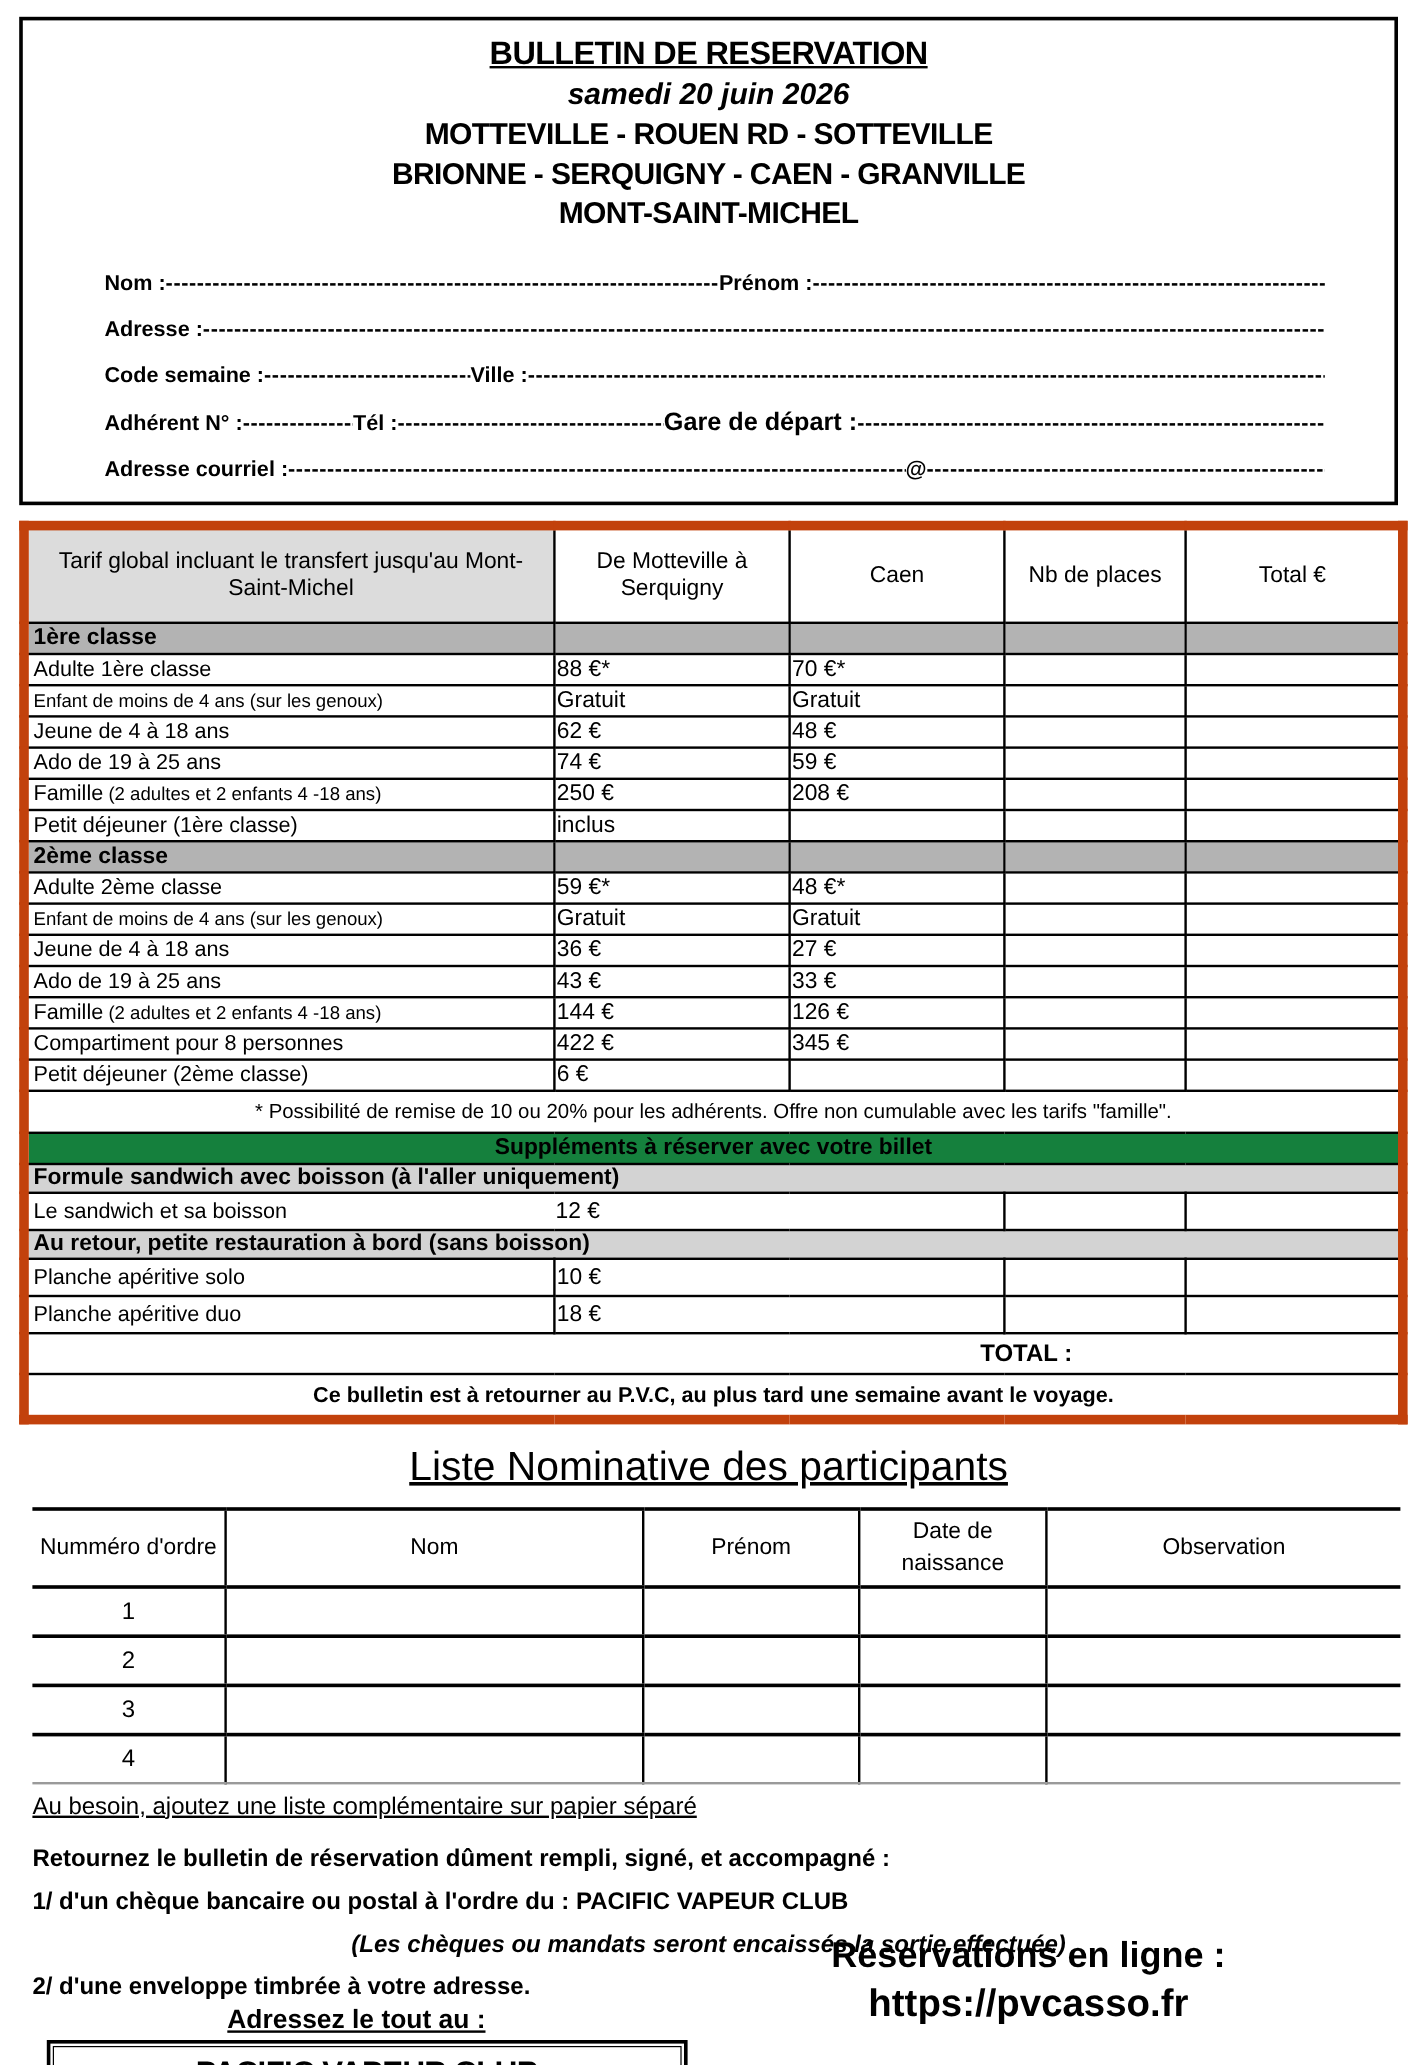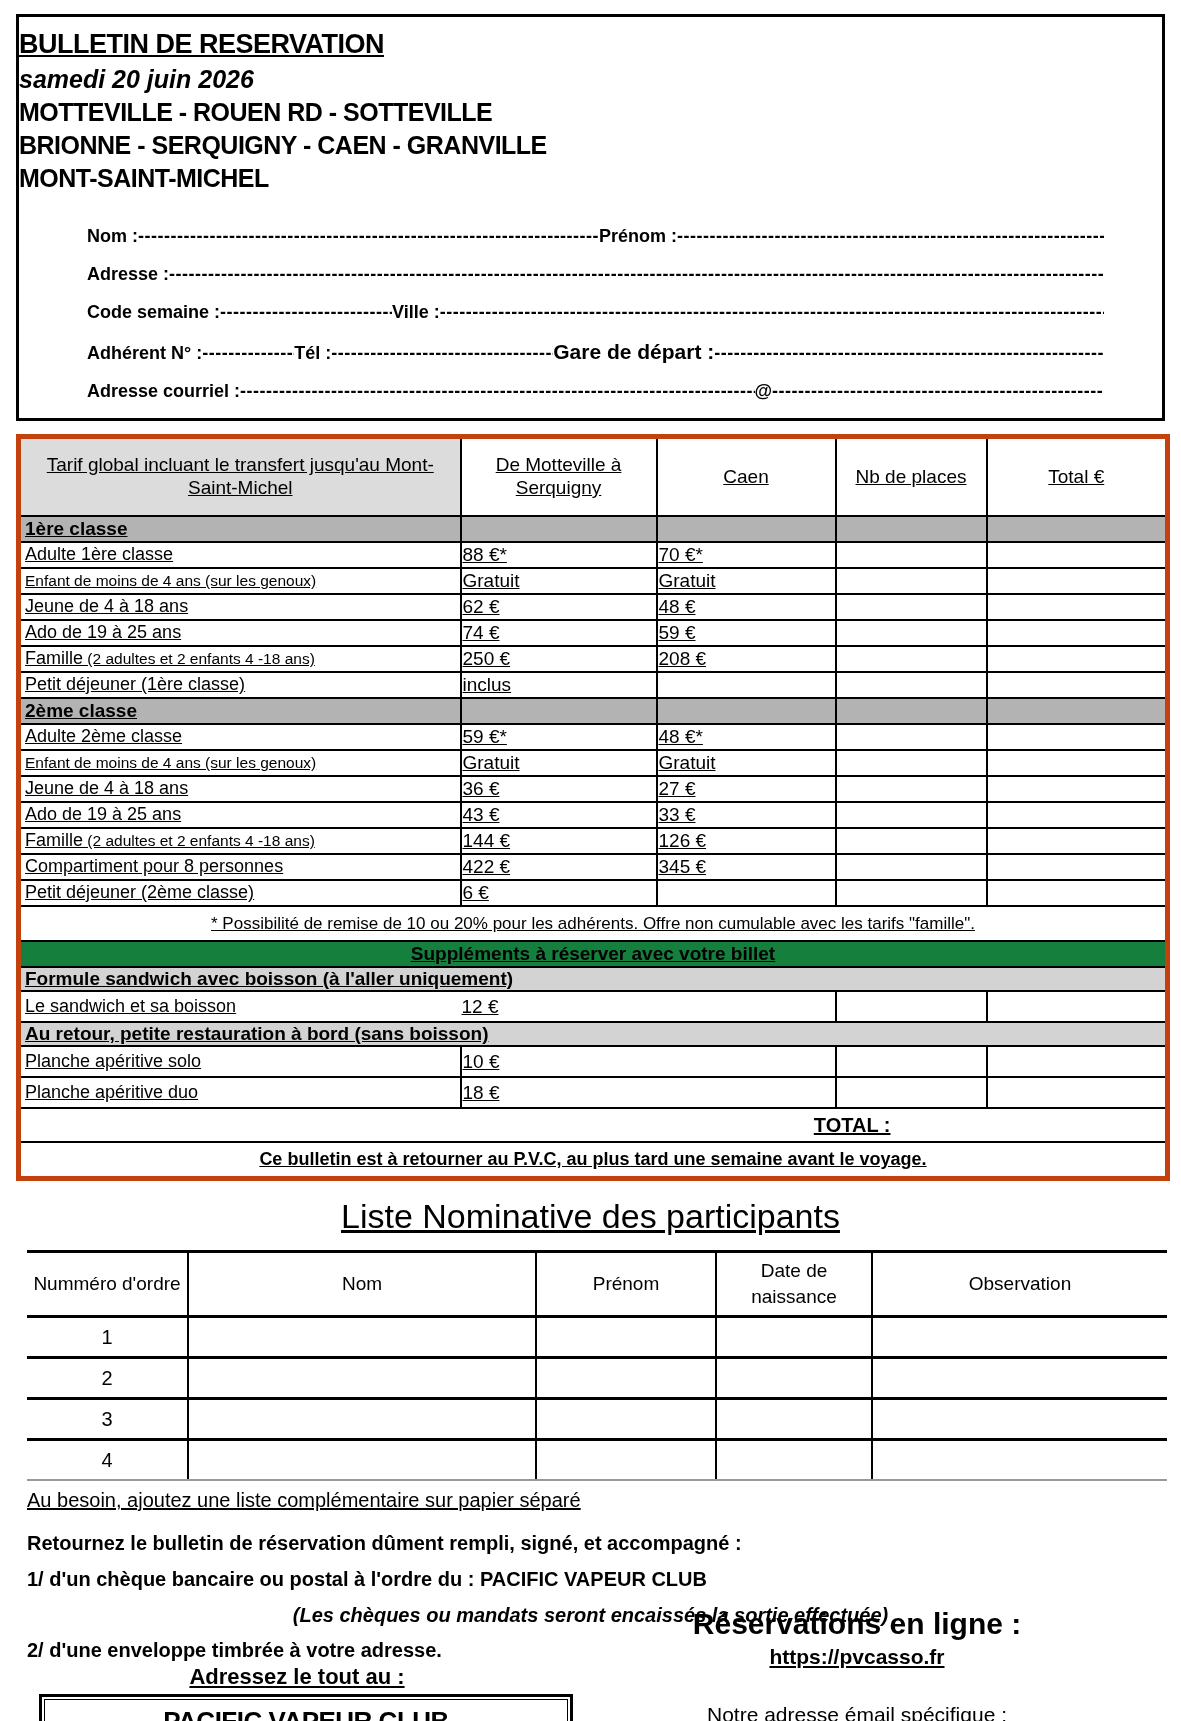--- a/index.html
+++ b/index.html
@@ -2,39 +2,39 @@
 <html><head>
 <meta charset="utf-8">
 <style>
   html,body{margin:0;padding:0;}
   body{width:1181px;height:1721px;background:#ffffff;color:#000;
        font-family:"Liberation Sans","DejaVu Sans",sans-serif;overflow:hidden;}
   .page{position:relative;width:1181px;height:1721px;background:#fff;}
 
   
   .topbox{margin:14px 16px 0 16px;border:3px solid #000;padding:8px 0 16px 0;}
-  .c{}
+  .c{text-align:center;}
   .title{font-size:27px;font-weight:bold;text-decoration:underline;letter-spacing:-0.5px;margin-top:4px;}
   .date{font-size:25px;font-weight:bold;font-style:italic;margin-top:5px;}
   .route{font-size:25px;font-weight:bold;letter-spacing:-0.5px;margin-top:4px;}
 
   .formlines{padding:16px 58px 0 68px;}
   .fline{display:flex;align-items:baseline;margin-top:17px;font-size:18px;font-weight:bold;white-space:nowrap;}
   .fline .lbl{flex:0 0 auto;}
   .fline .big{font-size:21px;}
   .fill{overflow:hidden;white-space:nowrap;font-weight:bold;letter-spacing:0.5px;}
   .f1{flex:1 1 0;}
   .f108{flex:1.08 1 0;}
   .f155{flex:1.55 1 0;}
   .wcp{flex:0 0 172px;}
   .wadh{flex:0 0 92px;}
   .wtel{flex:0 0 222px;}
 
   
-  table.price{border-collapse:collapse;table-layout:fixed;width:1149px;margin:13px 0 0 16px;border:5px solid #c2410c;text-decoration:underline;}
+  table.price{border-collapse:collapse;table-layout:fixed;width:1149px;margin:13px 0 0 16px;border:8px solid #c2410c;}
   table.price th,table.price td{border:2px solid #000;overflow:hidden;}
   table.price th{font-weight:normal;height:74px;font-size:19px;line-height:1.2;text-align:center;}
   th.th1{background:#dcdcdc;font-weight:bold;font-size:20px;}
   th.th3{font-size:20px;}
   th.th4{font-size:17px;}
   th.th5{font-size:18px;font-weight:bold;}
   tr.band td{background:#b3b3b3;height:22px;}
   tr.band td.lbl{font-weight:bold;font-size:19px;}
   td.lbl{text-align:left;padding:0 4px;font-size:18px;height:23px;line-height:1.1;}
   td.val{font-size:19px;}
@@ -65,21 +65,21 @@
   .b-ret{font-weight:bold;margin-top:20px;}
   .b-i1{font-weight:bold;margin-top:13px;}
   .b-chk{font-weight:bold;font-style:italic;text-align:center;margin-top:13px;}
   .b-i2{font-weight:bold;margin-top:12px;width:600px;}
   .b-adr{font-weight:bold;text-decoration:underline;font-size:22px;width:540px;text-align:center;margin-top:2px;}
   .clubbox{width:528px;margin-left:12px;margin-top:4px;border:3px solid #000;outline:1px solid #000;outline-offset:-6px;
            text-align:center;padding:4px 0 6px 0;}
   .clubbox div{font-weight:bold;font-size:26px;margin-top:5px;letter-spacing:-0.5px;}
   .online{position:absolute;left:590px;top:118px;width:480px;text-align:center;}
   .online .l1{font-weight:bold;font-size:30px;}
-  .online .l2{font-weight:bold;font-size:21px;margin-top:4px;text-decoration:underline;}
+  .online .l2{font-weight:bold;font-size:32px;margin-top:4px;}
   .online .l3{font-size:21px;margin-top:34px;}
 </style>
 </head>
 <body>
 
 <div class="page">
 
   <div class="topbox">
     <div class="c title">BULLETIN DE RESERVATION</div>
     <div class="c date">samedi 20 juin 2026</div>

